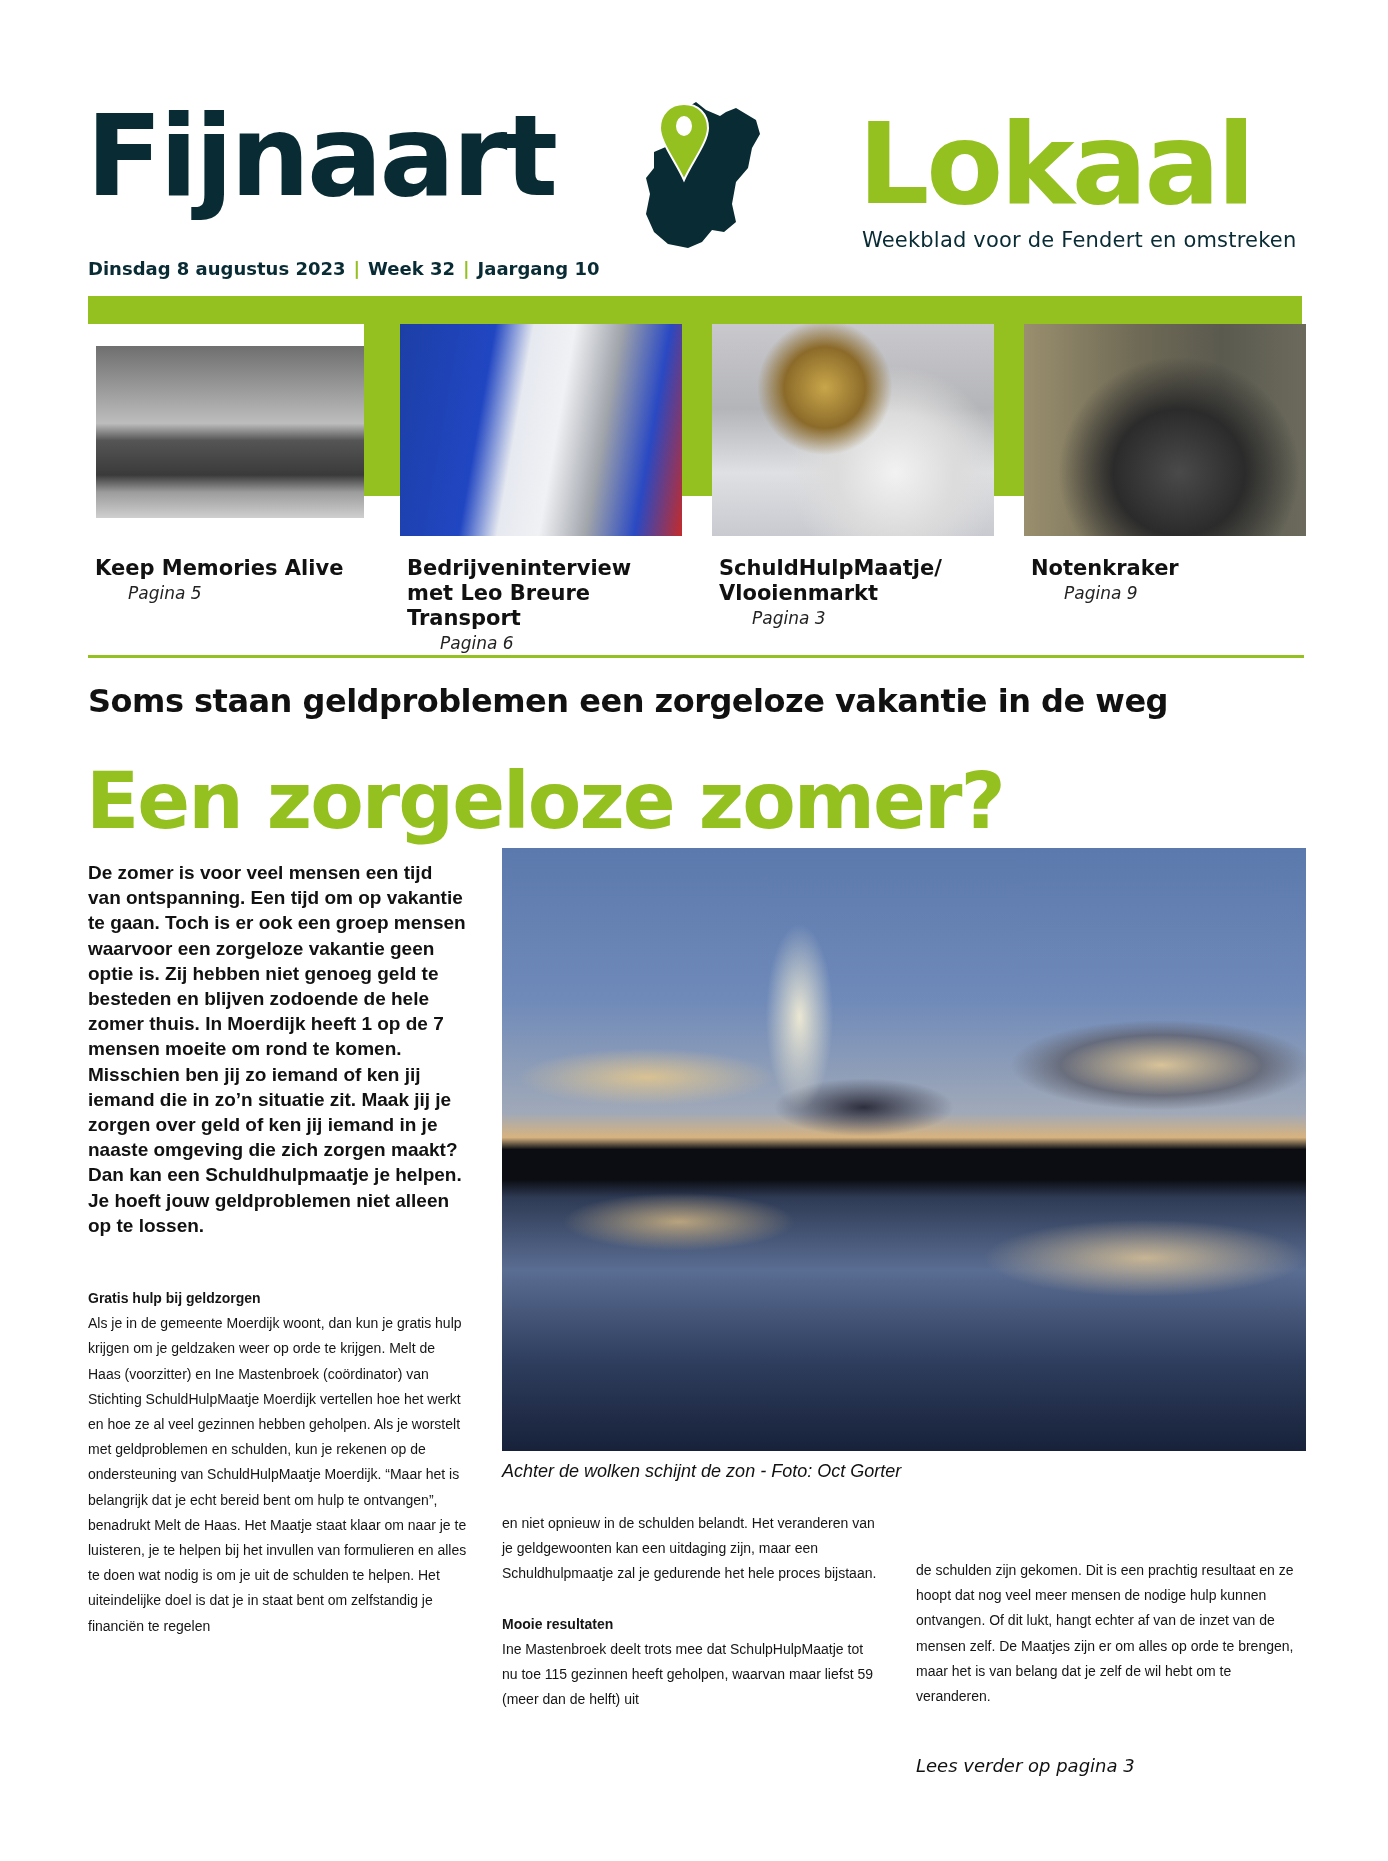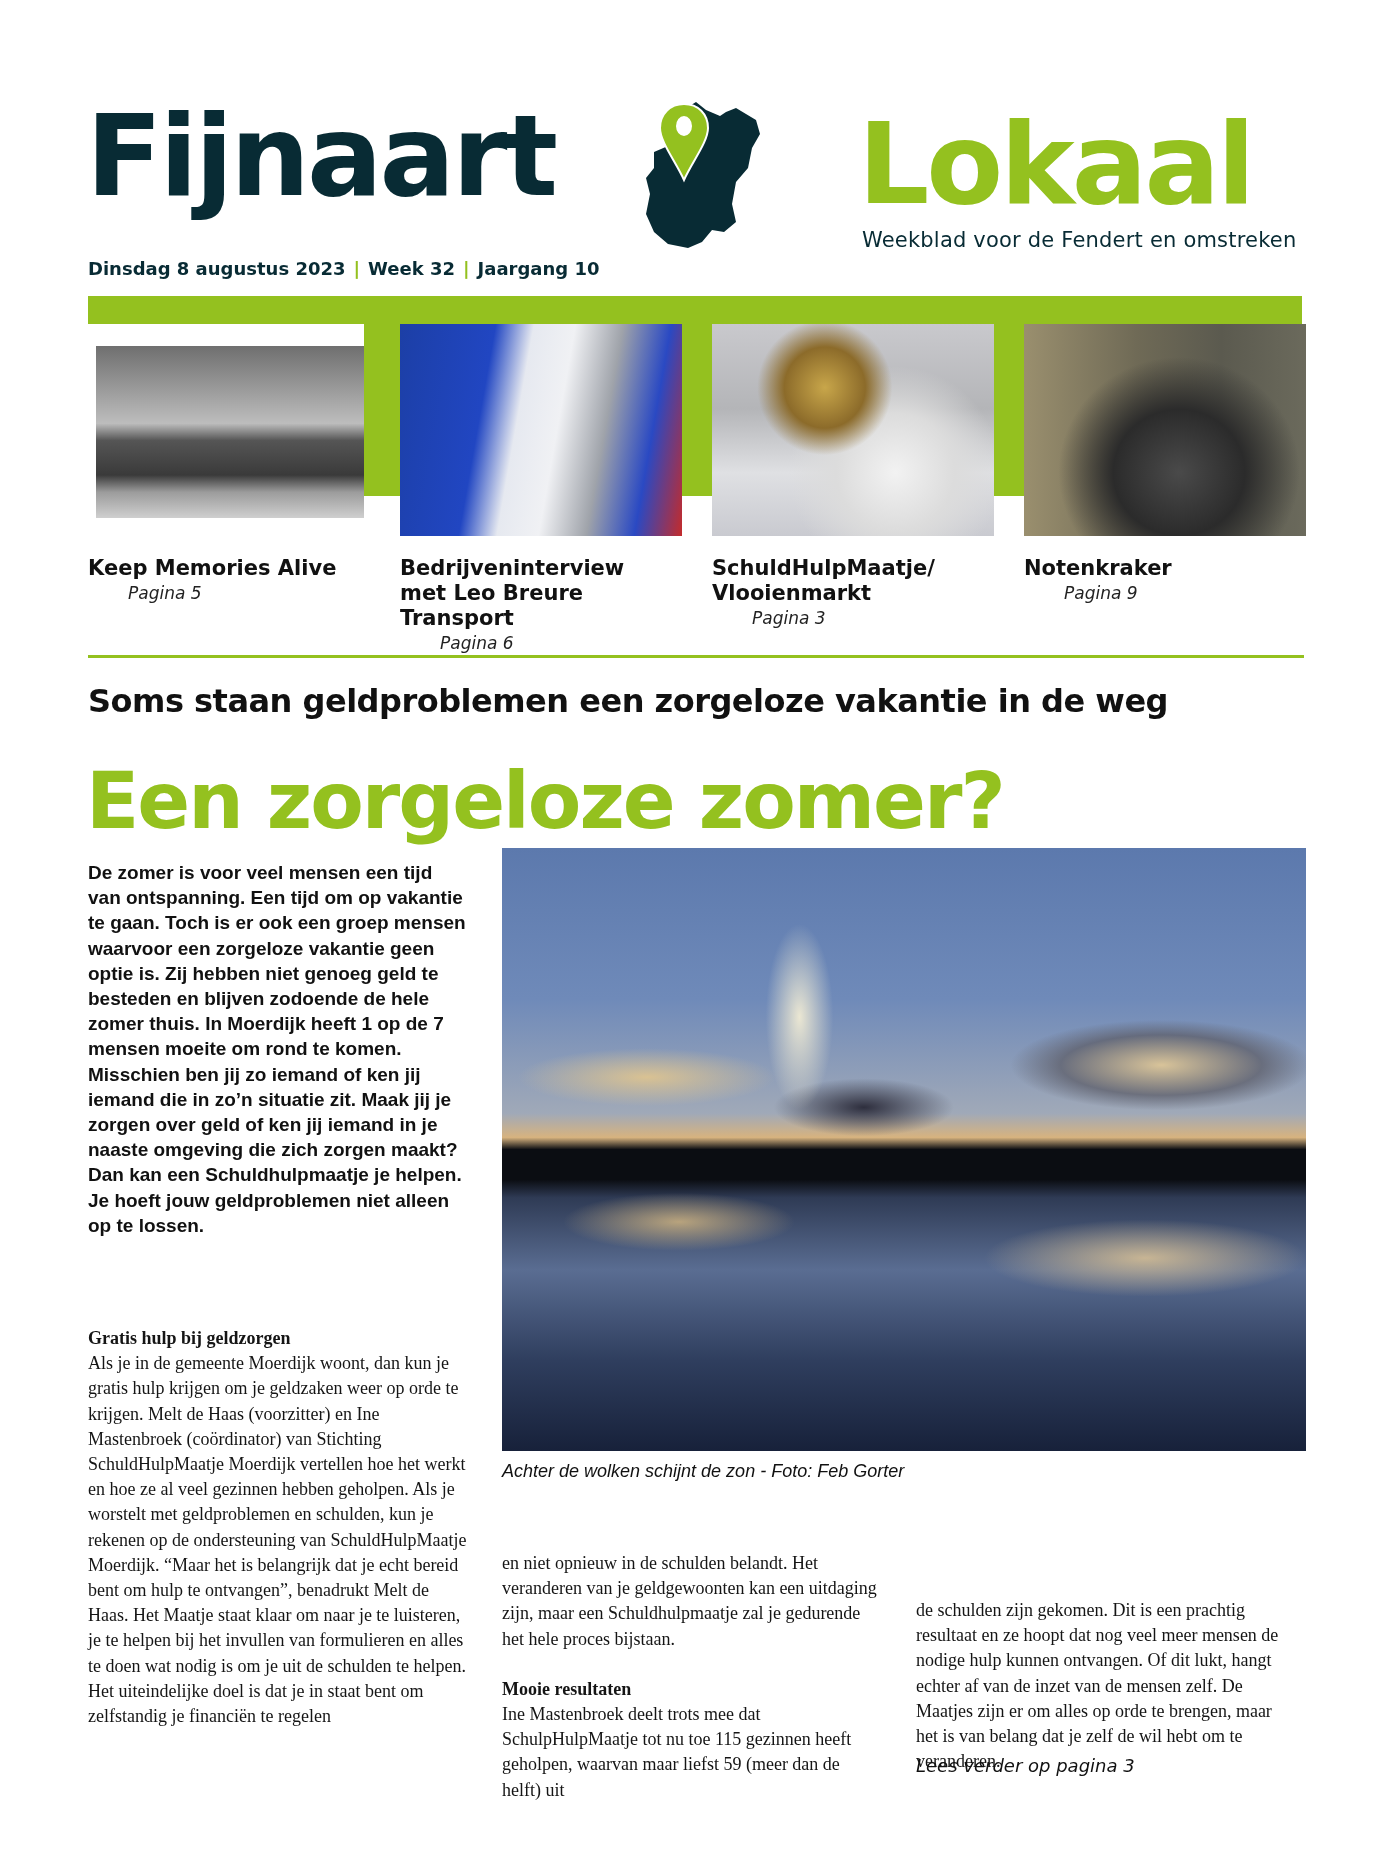--- a/index.html
+++ b/index.html
@@ -24,31 +24,31 @@
   .t1 .photo { position:absolute; left:8px; top:22px; width:268px; height:172px;
      background: linear-gradient(180deg,#6f6f6f 0%,#9a9a9a 25%,#bdbdbd 45%,#555 55%,#3a3a3a 75%,#9c9c9c 85%,#cfcfcf 100%); filter:grayscale(1); }
   .t2 { left:400px; top:324px; width:282px; height:212px;
      background: linear-gradient(100deg,#1c3fa6 0%,#2146c2 30%,#e6e9f0 42%,#f0f1f4 55%,#9fa3aa 70%,#2a49c3 85%,#c42b2b 100%); }
   .t3 { left:712px; top:324px; width:282px; height:212px;
      background: radial-gradient(circle at 40% 30%,#c8a64a 0%,#8c6b2a 18%,transparent 30%), radial-gradient(circle at 65% 70%,#f2f2f2 0%,#dcdcdc 25%,transparent 45%), linear-gradient(180deg,#c9c9cd 0%,#b4b5b8 40%,#dfe0e3 70%,#c9cad0 100%); }
   .t4 { left:1024px; top:324px; width:282px; height:212px;
      background: radial-gradient(ellipse at 55% 70%,#4a4a4a 0%,#2b2b2b 30%,transparent 55%), linear-gradient(90deg,#9a8f6e 0%,#6f6a56 40%,#5b5a4f 70%,#6b6a5c 100%); }
 
   .teaser { position:absolute; top:556px; width:260px; }
-  .teaser .h { font-weight:bold; font-size:21px; line-height:25px; color:#111; }
+  .teaser .h { font-weight:bold; font-size:21px; line-height:25px; color:#111;margin-left:7px; }
   .teaser .p { font-style:italic; font-size:17px; line-height:24px; color:#222;margin-left:40px; }
 
   .rule { left:88px; top:655px; width:1216px; height:3px; background:#94c11f; }
 
   .kicker { left:88px; top:682px; font-size:32px; font-weight:bold; color:#111; letter-spacing:-0.5px; }
   .headline { left:86px; top:762px; font-size:78px; font-weight:bold; color:#94c11f; letter-spacing:-2px; line-height:1; }
 
   .intro { left:88px; top:860px; width:380px; font-family:"Liberation Sans", sans-serif; font-weight:bold; font-size:19px; line-height:25.2px; color:#111; }
 
-  .col { position:absolute; font-family:Liberation Serif, serif; font-size:18px; line-height:25.2px; color:#151515;margin-top:40px; }
+  .col { position:absolute; font-family:Liberation Sans, sans-serif; font-size:14px; line-height:25.2px; color:#151515; }
   .col p { margin:0; }
   .col .sub { font-weight:bold; }
   .col-1 { left:88px; top:1286px; width:380px; }
   .col-2 { left:502px; top:1511px; width:380px; }
   .col-3 { left:916px; top:1558px; width:380px; }
 
   .main-photo { left:502px; top:848px; width:804px; height:603px; overflow:hidden;
      background:
        radial-gradient(ellipse 6% 22% at 37% 28%, rgba(255,246,215,0.85), transparent 70%),
        radial-gradient(ellipse 25% 10% at 82% 36%, rgba(225,200,150,0.9), rgba(90,90,100,0.7) 50%, transparent 75%),
@@ -107,21 +107,21 @@
 </div>
 
 <div class="abs rule"></div>
 
 <div class="abs kicker">Soms staan geldproblemen een zorgeloze vakantie in de weg</div>
 <div class="abs headline">Een zorgeloze zomer?</div>
 
 <div class="abs intro">De zomer is voor veel mensen een tijd van ontspanning. Een tijd om op vakantie te gaan. Toch is er ook een groep mensen waarvoor een zorgeloze vakantie geen optie is. Zij hebben niet genoeg geld te besteden en blijven zodoende de hele zomer thuis. In Moerdijk heeft 1 op de 7 mensen moeite om rond te komen. Misschien ben jij zo iemand of ken jij iemand die in zo’n situatie zit. Maak jij je zorgen over geld of ken jij iemand in je naaste omgeving die zich zorgen maakt? Dan kan een Schuldhulpmaatje je helpen. Je hoeft jouw geldproblemen niet alleen op te lossen.</div>
 
 <div class="abs main-photo"></div>
-<div class="abs caption">Achter de wolken schijnt de zon - Foto: Feb Gorter</div>
+<div class="abs caption">Achter de wolken schijnt de zon - Foto: Oct Gorter</div>
 
 <div class="col col-1">
   <p class="sub">Gratis hulp bij geldzorgen</p>
   <p>Als je in de gemeente Moerdijk woont, dan kun je gratis hulp krijgen om je geldzaken weer op orde te krijgen. Melt de Haas (voorzitter) en Ine Mastenbroek (coördinator) van Stichting SchuldHulpMaatje Moerdijk vertellen hoe het werkt en hoe ze al veel gezinnen hebben geholpen. Als je worstelt met geldproblemen en schulden, kun je rekenen op de ondersteuning van SchuldHulpMaatje Moerdijk. “Maar het is belangrijk dat je echt bereid bent om hulp te ontvangen”, benadrukt Melt de Haas. Het Maatje staat klaar om naar je te luisteren, je te helpen bij het invullen van formulieren en alles te doen wat nodig is om je uit de schulden te helpen. Het uiteindelijke doel is dat je in staat bent om zelfstandig je financiën te regelen</p>
 </div>
 
 <div class="col col-2">
   <p>en niet opnieuw in de schulden belandt. Het veranderen van je geldgewoonten kan een uitdaging zijn, maar een Schuldhulpmaatje zal je gedurende het hele proces bijstaan.</p>
   <p style="height:25px;"></p>
   <p class="sub">Mooie resultaten</p>

